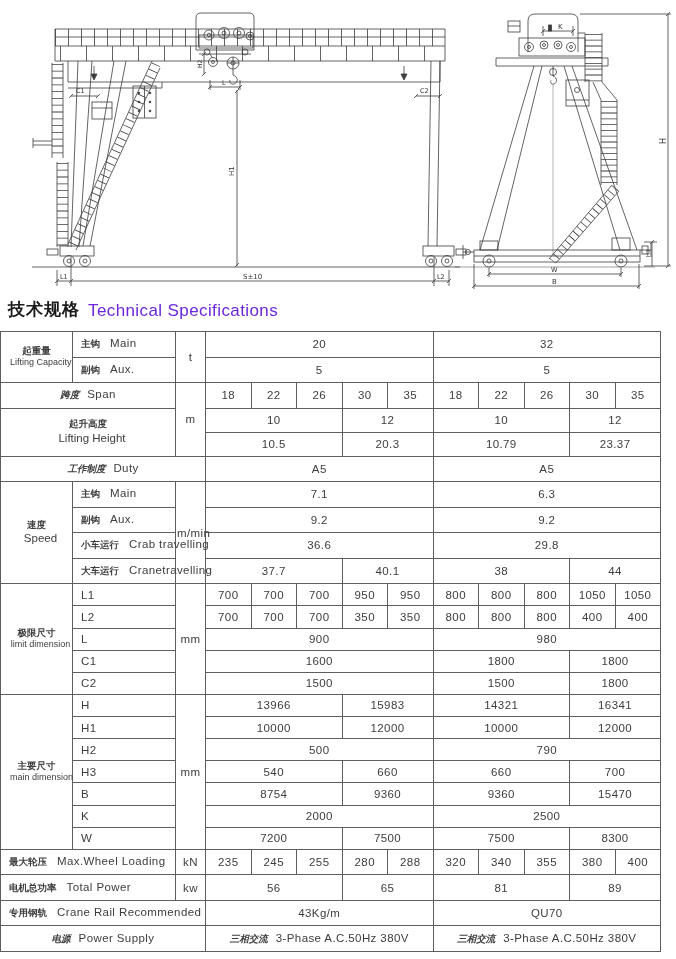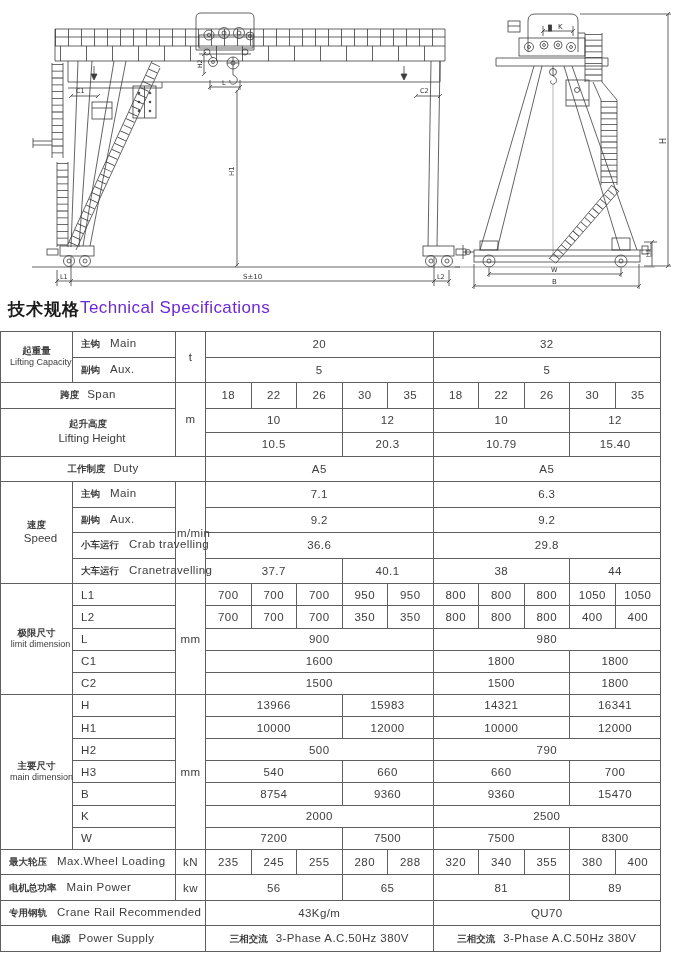--- a/index.html
+++ b/index.html
@@ -1,31 +1,31 @@
 <!DOCTYPE html>
 <html><head>
 <meta charset="utf-8">
 <style>
   html,body{margin:0;padding:0;background:#ffffff;}
   .sheet{position:relative;width:676px;height:959px;background:#ffffff;overflow:hidden;
          font-family:"Liberation Sans","DejaVu Sans",sans-serif;}
   svg.drawings{position:absolute;left:0;top:0;}
   svg text{font-family:"DejaVu Sans","Liberation Sans",sans-serif;fill:#333;stroke:none;}
-  .title{position:absolute;left:8px;top:298px;display:flex;align-items:flex-start;color:#1b1b1b;}
+  .title{position:absolute;left:8px;top:298px;display:flex;align-items:flex-end;gap:8px;color:#1b1b1b;}
   .title .zh-t{font-size:17px;font-weight:700;letter-spacing:1px;}
   .title .en-t{font-size:17px;font-weight:400;letter-spacing:.4px;color:#6d28d9;}
   table.spec{position:absolute;left:0;top:331px;width:660px;height:621px;
              border-collapse:collapse;table-layout:fixed;}
   .spec td{border:1px solid #5e5e5e;text-align:center;vertical-align:middle;
            font-size:11.5px;color:#3d3d3d;padding:0 1px;letter-spacing:.4px;white-space:nowrap;}
   .spec .zh{font-size:9.5px;font-weight:700;letter-spacing:0;}
   .spec .en{font-size:11.5px;}
   .spec td.sub{text-align:left;padding-left:8px;}
   .spec td.sub .zh{margin-right:10px;}
-  .spec td.ctr .zh{margin-right:8px;}
+  .spec td.ctr .zh{margin-right:8px;font-style:italic;}
   .spec td.stack .zh,.spec td.stack .en{display:block;line-height:1.3;}
   .spec td.stack .en{font-size:9px;letter-spacing:0;padding-left:8px;}
   .spec td.stack.lg .en{font-size:11.5px;}
 </style>
 </head>
 <body>
 
 <div class="sheet">
 
   <svg class="drawings" width="676" height="300" viewBox="0 0 676 300">
@@ -320,21 +320,21 @@
           </td>
           <td colspan="3">10</td>
           <td colspan="2">12</td>
           <td colspan="3">10</td>
           <td colspan="2">12</td>
         </tr>
         <tr>
           <td colspan="3">10.5</td>
           <td colspan="2">20.3</td>
           <td colspan="3">10.79</td>
-          <td colspan="2">15.40</td>
+          <td colspan="2">23.37</td>
         </tr>
         <tr>
           <td colspan="3" class="ctr"><span class="zh">工作制度</span><span class="en">Duty</span></td>
           <td colspan="5">A5</td>
           <td colspan="5">A5</td>
         </tr>
         <tr>
           <td rowspan="4" class="stack lg">
             <span class="zh">速度</span>
             <span class="en">Speed</span>
@@ -467,21 +467,21 @@
           <td>255</td>
           <td>280</td>
           <td>288</td>
           <td>320</td>
           <td>340</td>
           <td>355</td>
           <td>380</td>
           <td>400</td>
         </tr>
         <tr>
-          <td colspan="2" class="sub"><span class="zh">电机总功率</span><span class="en">Main Power</span></td>
+          <td colspan="2" class="sub"><span class="zh">电机总功率</span><span class="en">Total Power</span></td>
           <td>kw</td>
           <td colspan="3">56</td>
           <td colspan="2">65</td>
           <td colspan="3">81</td>
           <td colspan="2">89</td>
         </tr>
         <tr>
           <td colspan="3" class="sub"><span class="zh">专用钢轨</span><span class="en">Crane Rail Recommended</span></td>
           <td colspan="5">43Kg/m</td>
           <td colspan="5">QU70</td>

